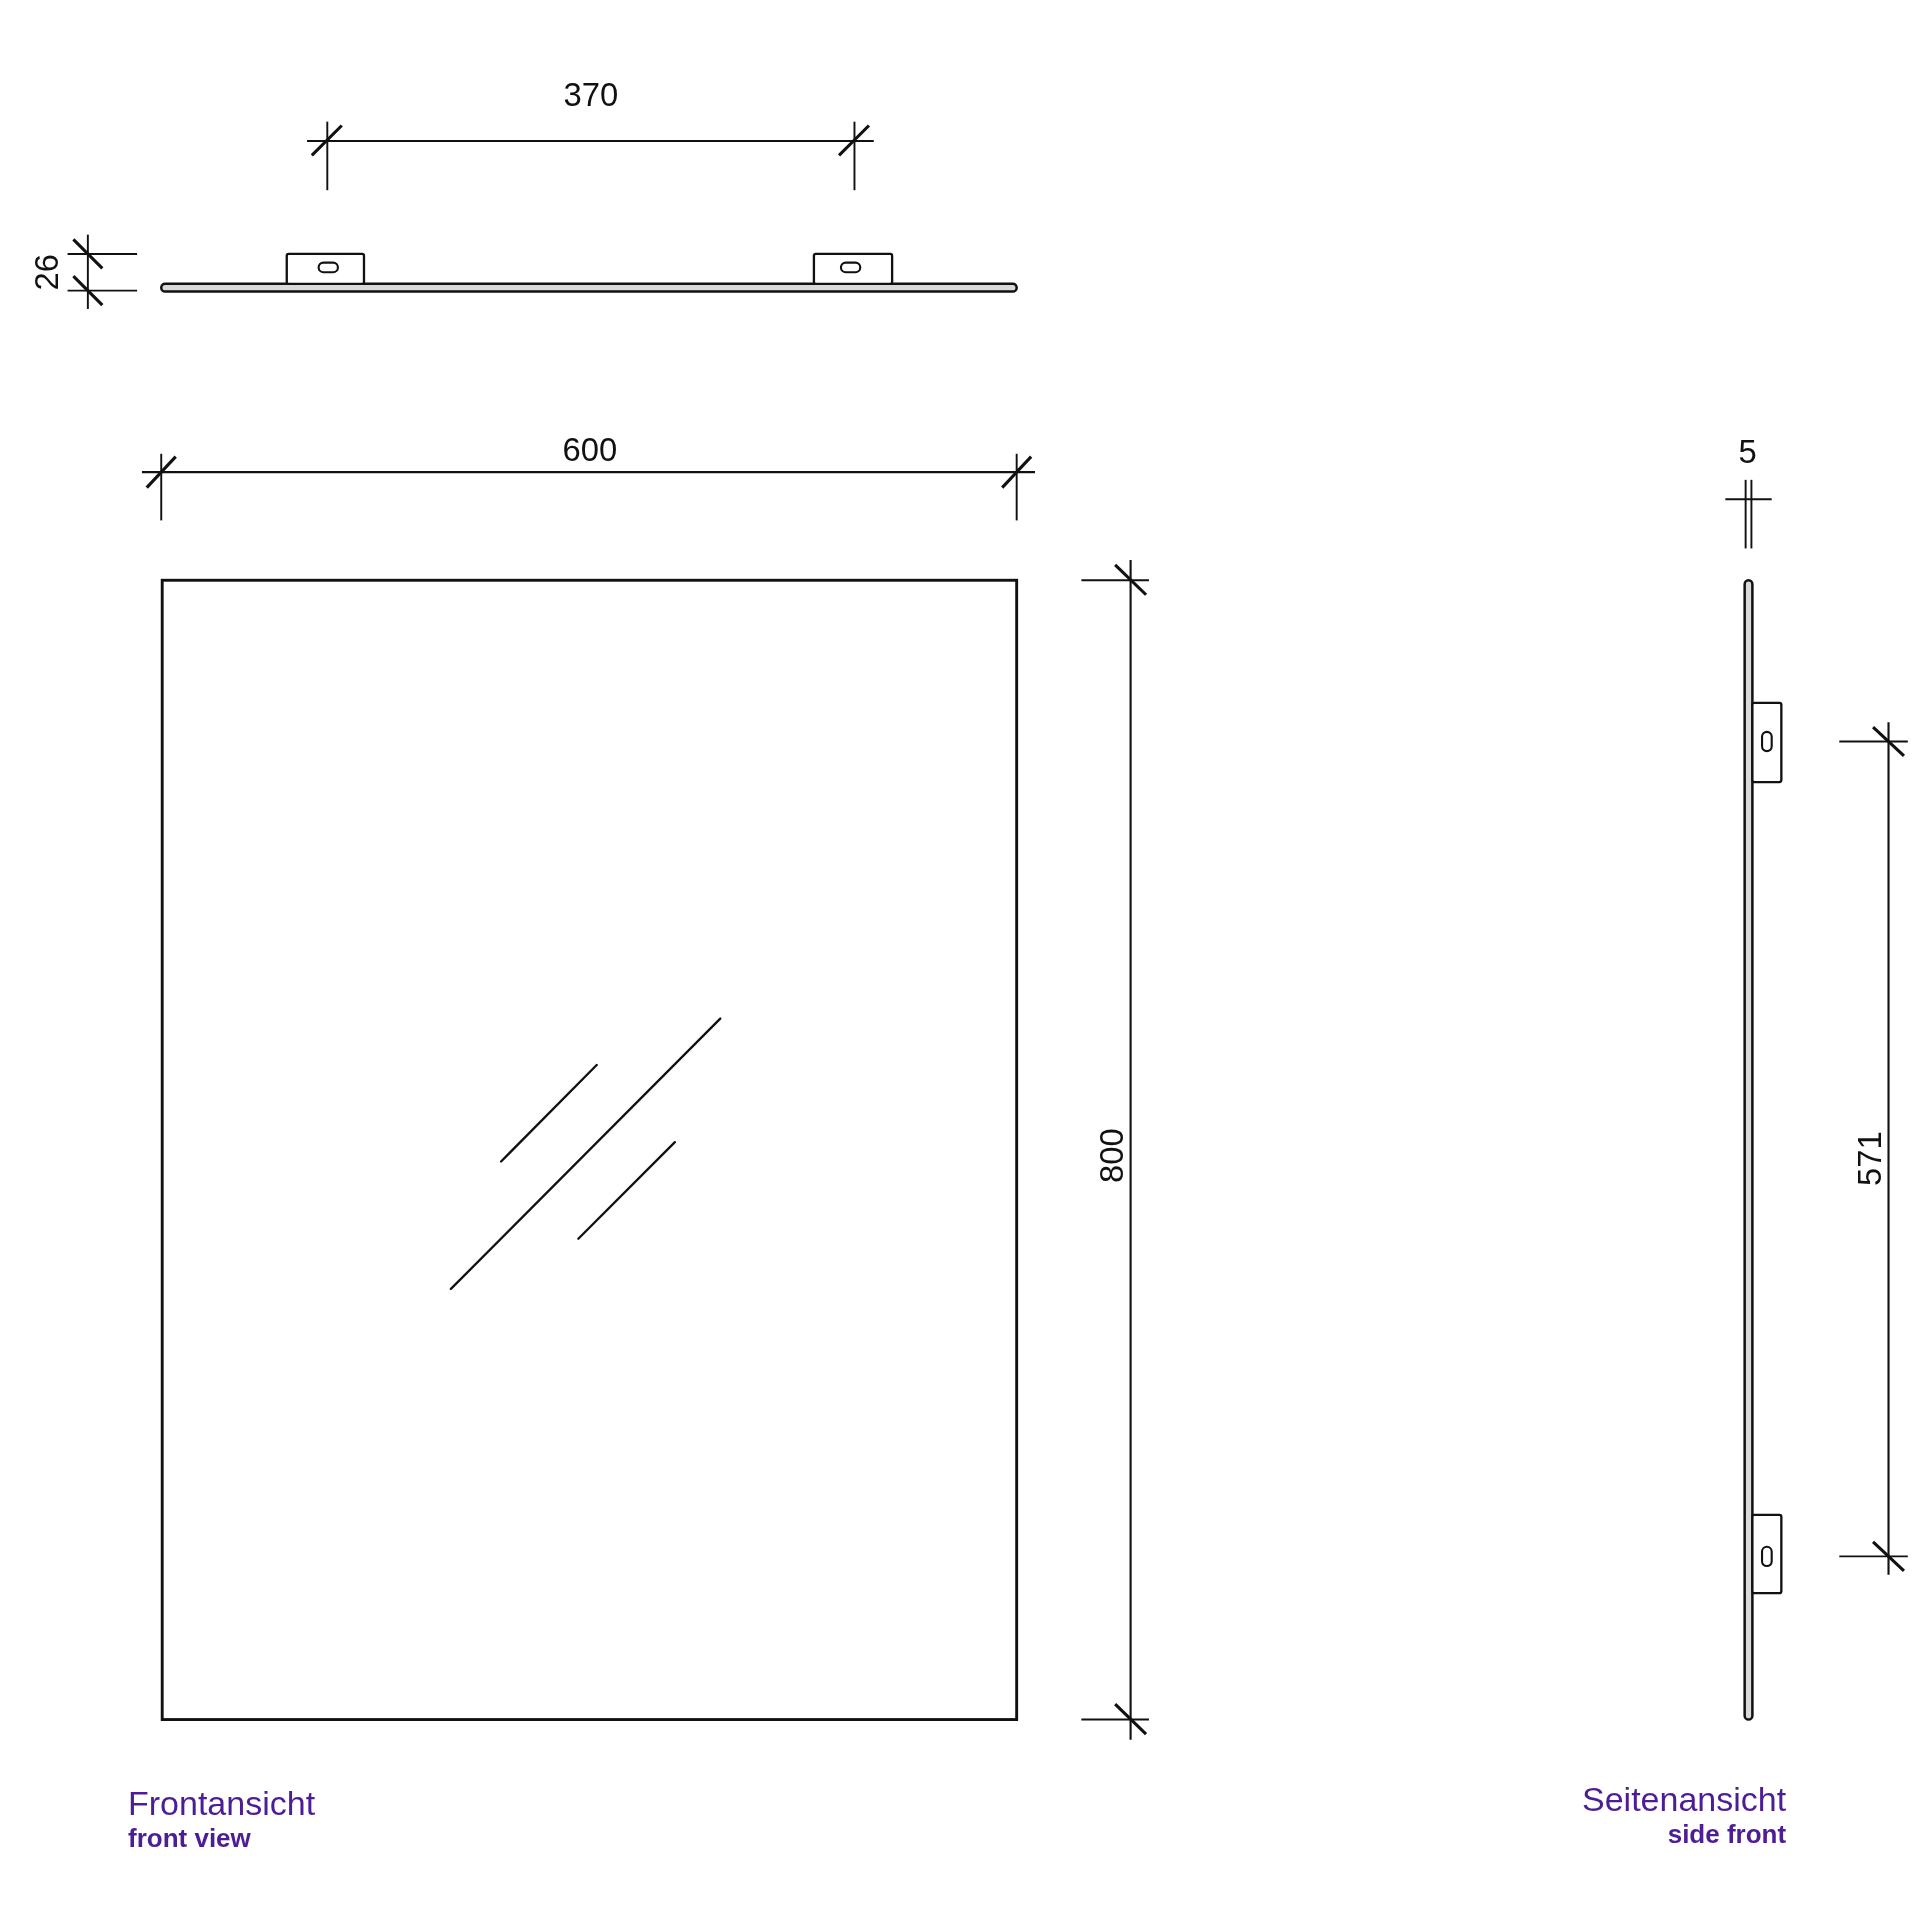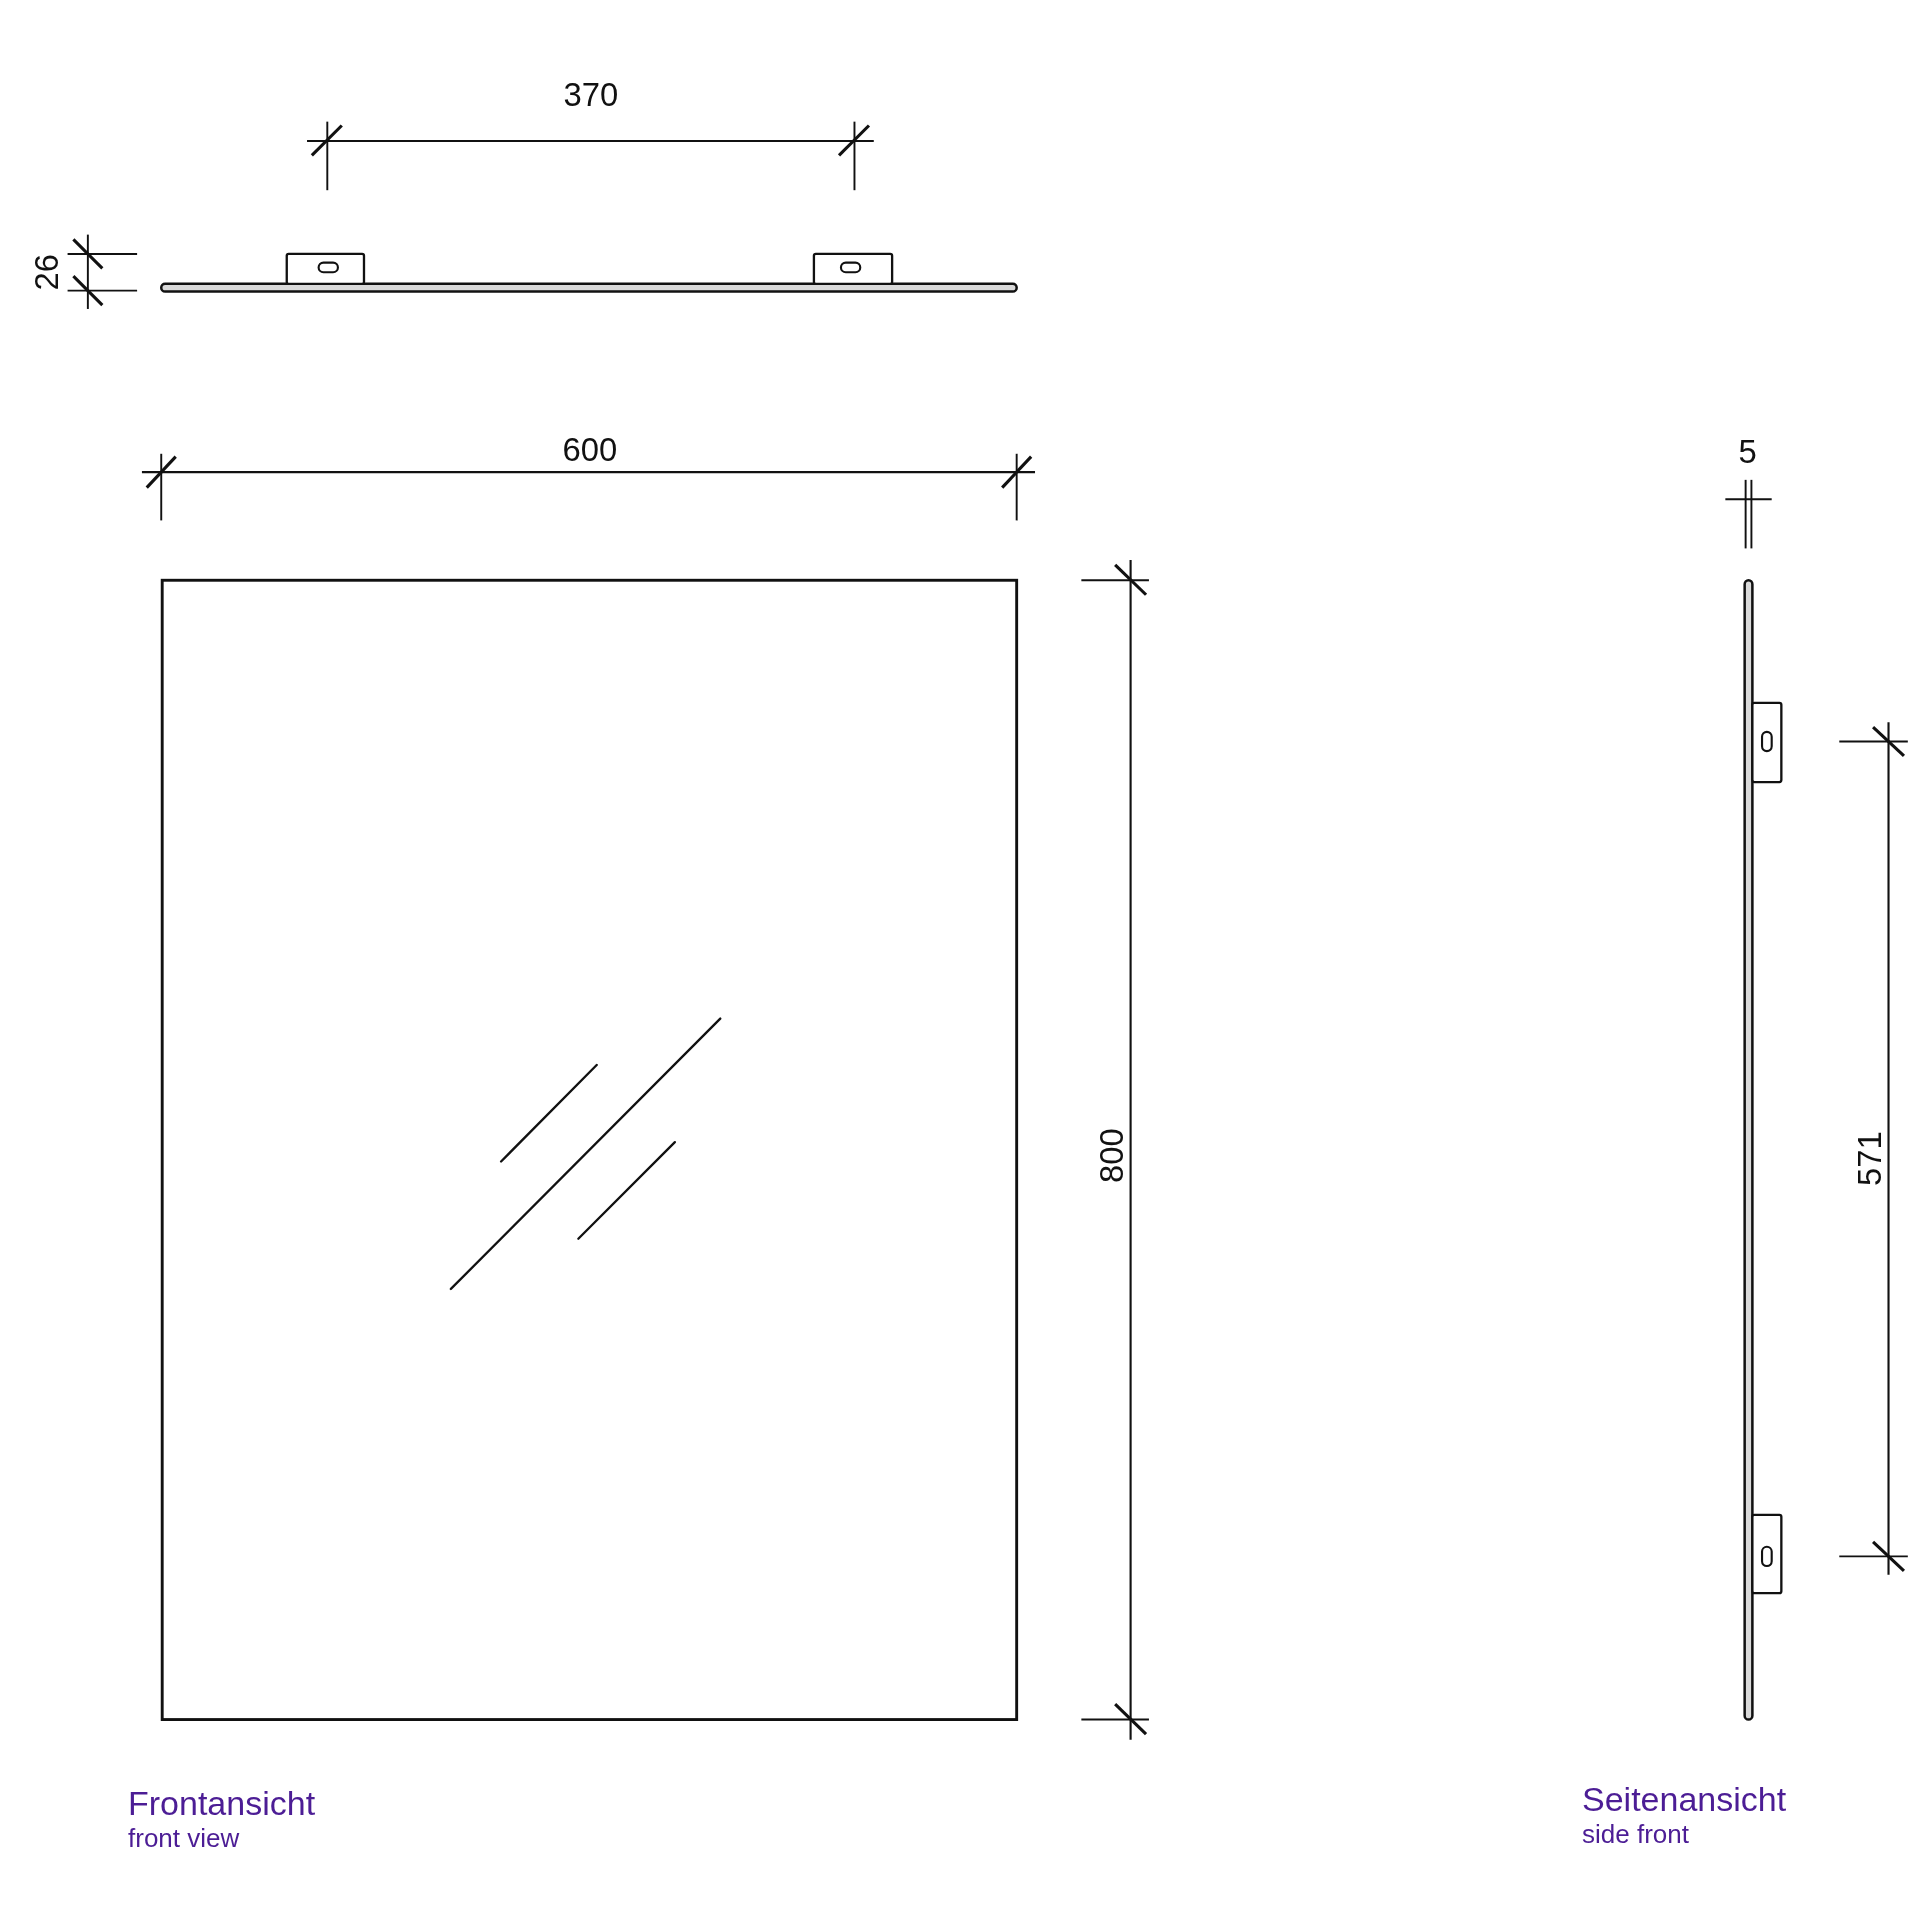--- a/index.html
+++ b/index.html
@@ -1,21 +1,21 @@
 <!DOCTYPE html>
 <html><head>
   <meta charset="utf-8">
   <style>
     html, body { margin: 0; padding: 0; background: #ffffff; }
     body { width: 1931px; height: 1931px; position: relative; overflow: hidden; font-family: "Liberation Sans", sans-serif; }
     svg.drawing { position: absolute; left: 0; top: 0; width: 1931px; height: 1931px; }
     .dim-text { font-family: "Liberation Sans", sans-serif; font-size: 34px; fill: #111111; }
     .caption { position: absolute; color: #4c1d95; font-family: "Liberation Sans", sans-serif; }
     .caption .de { font-size: 34px; line-height: 39px; display: block; }
-    .caption .en { font-size: 26px; line-height: 31px; display: block; font-weight: normal; }
+    .caption .en { font-size: 26px; line-height: 31px; display: block; font-weight: bold; }
   </style>
 </head>
 <body>
 
 <svg class="drawing" viewBox="0 0 2000 2000" xmlns="http://www.w3.org/2000/svg">
 
   <g stroke="#111111" fill="none">
 
     <g>
       <line x1="318" y1="146" x2="905" y2="146" stroke-width="2.2"></line>
@@ -105,17 +105,17 @@
       <text class="dim-text" transform="translate(1948 1200) rotate(-90)" text-anchor="middle" stroke="none">571</text>
     </g>
   </g>
 </svg>
 
 <div class="caption" style="left:128px; top:1784px;">
   <span class="de">Frontansicht</span>
   <span class="en">front view</span>
 </div>
 
-<div class="caption" style="left:1582px; top:1780px;">
+<div class="caption" style="left:1582px; top:1780px;text-align:right;">
   <span class="de">Seitenansicht</span>
   <span class="en">side front</span>
 </div>
 
 
 </body></html>

